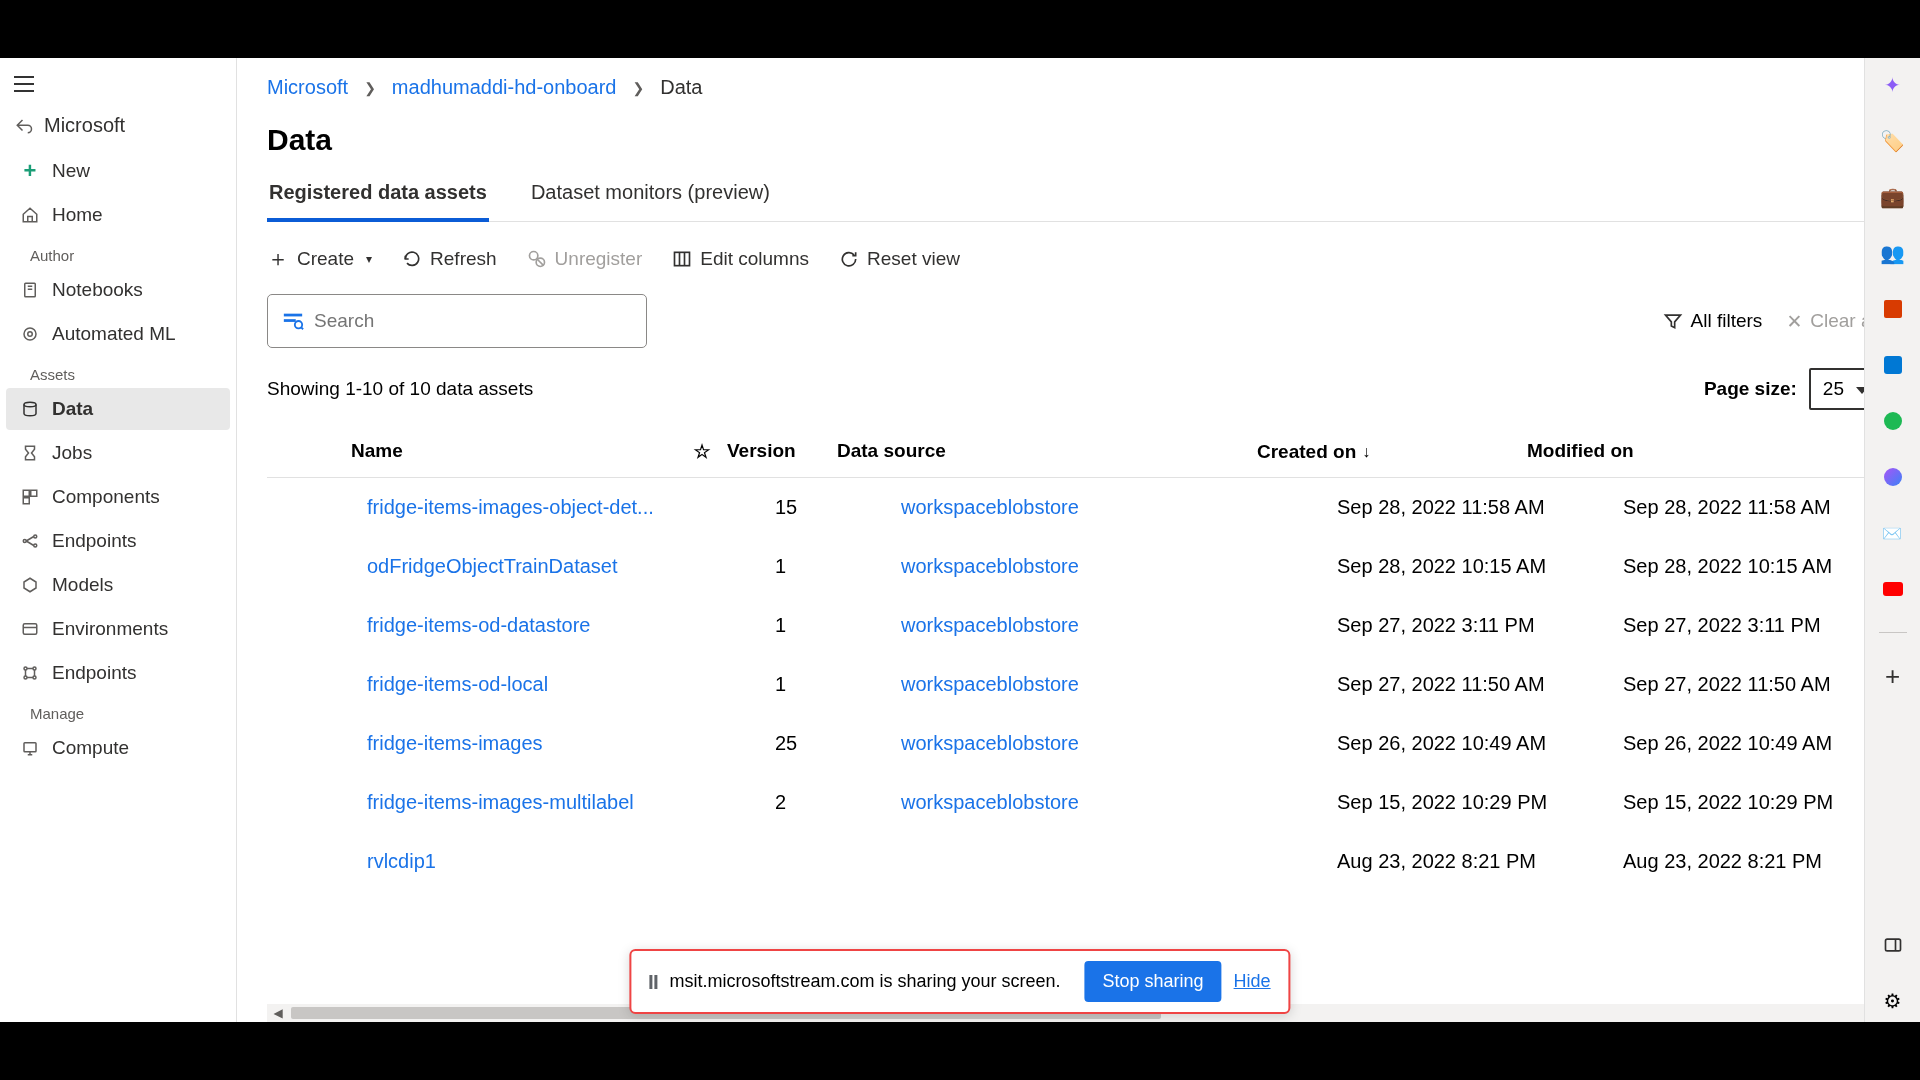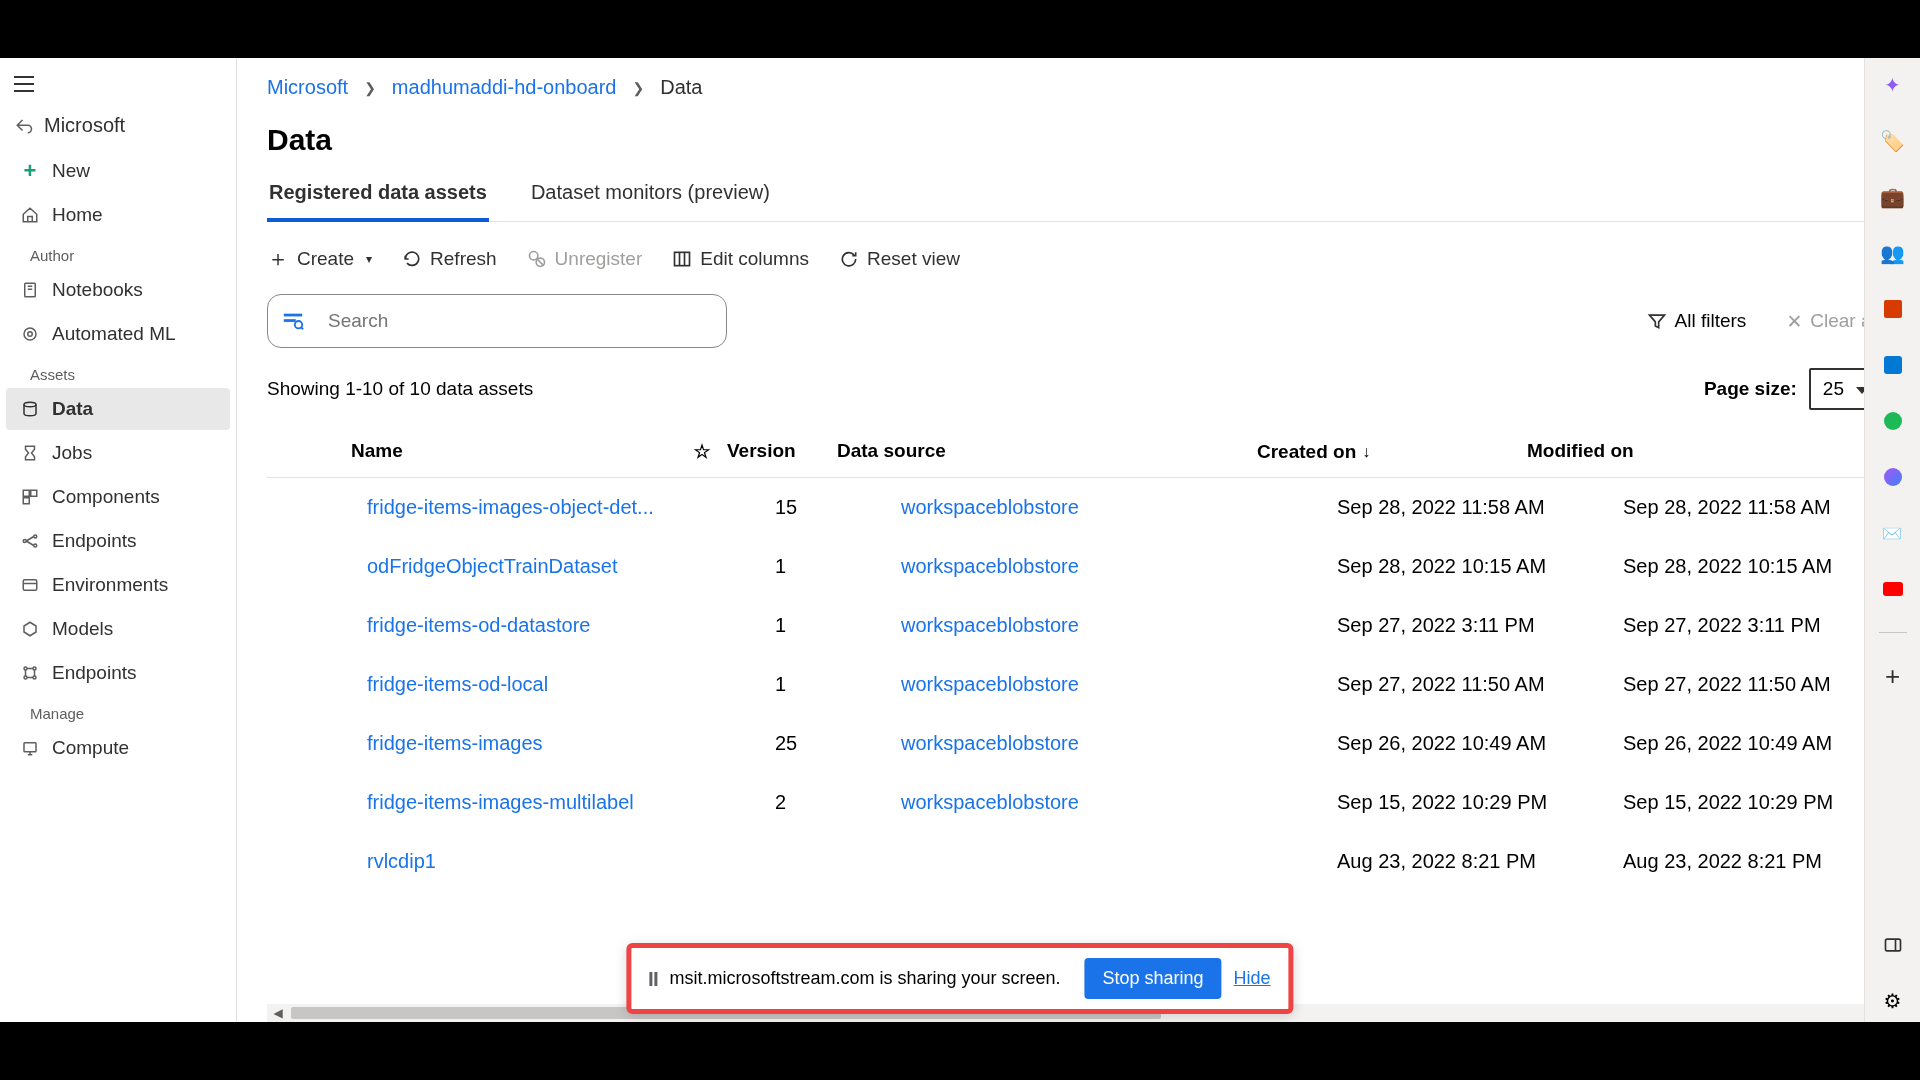--- a/index.html
+++ b/index.html
@@ -23,23 +23,23 @@
   .breadcrumb .chev { color: #605e5c; font-size: 14px; }
   .page-title { font-size: 30px; font-weight: 700; margin: 18px 0 14px; }
   .tabs { display: flex; gap: 40px; border-bottom: 1px solid #e1e1e1; margin-bottom: 22px; }
   .tab { padding: 10px 2px 14px; font-size: 20px; color: #323130; cursor: pointer; }
   .tab.active { font-weight: 700; border-bottom: 4px solid #0b5cd6; margin-bottom: -1px; }
   .toolbar { display: flex; align-items: center; gap: 30px; font-size: 19px; margin-bottom: 20px; }
   .tb-item { display: flex; align-items: center; gap: 8px; cursor: pointer; color: #323130; }
   .tb-item.disabled { color: #a19f9d; cursor: default; }
   .tb-chevron { font-size: 12px; margin-left: 4px; }
   .search-row { display: flex; align-items: center; justify-content: space-between; margin-bottom: 20px; }
-  .search-box { width: 460px; height: 54px; border: 1px solid #8a8886; border-radius: 14px; display: flex; align-items: center; padding: 0 14px; gap: 24px; }
+  .search-box { width: 380px; height: 54px; border: 1px solid #8a8886; border-radius: 5px; display: flex; align-items: center; padding: 0 14px; gap: 10px; }
   .search-box input { border: none; outline: none; font-size: 19px; flex: 1; background: transparent; }
-  .filter-group { display: flex; align-items: center; gap: 40px; font-size: 19px; }
+  .filter-group { display: flex; align-items: center; gap: 24px; font-size: 19px; }
   .filter-item { display: flex; align-items: center; gap: 8px; cursor: pointer; }
   .filter-item.disabled { color: #a19f9d; cursor: default; }
   .count-row { display: flex; align-items: center; justify-content: space-between; font-size: 19px; margin-bottom: 16px; }
   .page-size { display: flex; align-items: center; gap: 12px; }
   .page-size-select { border: 2px solid #323130; border-radius: 2px; padding: 8px 34px 8px 12px; font-size: 19px; position: relative; cursor: pointer; }
   .page-size-select::after { content: ''; position: absolute; right: 10px; top: 50%; transform: translateY(-30%); border-left: 6px solid transparent; border-right: 6px solid transparent; border-top: 7px solid #323130; }
   
   .table-wrap { position: relative; flex: 1; overflow: hidden; }
   .table-head { display: flex; font-size: 19px; font-weight: 600; padding: 14px 0; border-bottom: 1px solid #e1e1e1; }
   .col-chk { width: 40px; }
@@ -57,21 +57,21 @@
   .vthumb { position: absolute; top: 0; left: 2px; width: 10px; height: 340px; background: #c8c6c4; border-radius: 2px; }
   .vscroll .arrow { position: absolute; left: 0; width: 14px; height: 14px; font-size: 11px; color: #605e5c; text-align: center; }
   .hscroll { position: absolute; left: 0; right: 0; bottom: 0; height: 18px; background: #f3f2f1; }
   .hthumb { position: absolute; left: 24px; top: 3px; height: 12px; width: 870px; background: #c8c6c4; border-radius: 2px; }
   .hscroll .arrow { position: absolute; top: 0; width: 18px; height: 18px; font-size: 12px; color: #605e5c; text-align: center; line-height: 18px; }
   
   .right-rail { position: absolute; right: 0; top: 58px; bottom: 58px; width: 56px; background: #f3f2f1; display: flex; flex-direction: column; align-items: center; padding-top: 14px; gap: 30px; border-left: 1px solid #e1e1e1; }
   .rail-icon { width: 26px; height: 26px; border-radius: 6px; cursor: pointer; display: flex; align-items: center; justify-content: center; font-size: 20px; }
   .rail-sep { width: 28px; height: 1px; background: #c8c6c4; }
   
-  .share-bar { position: absolute; left: 50%; transform: translateX(-50%); bottom: 66px; background: #fff; border: 5px solid #ef4444; border-radius: 6px; box-shadow: 0 2px 12px rgba(0,0,0,0.15); display: flex; align-items: center; padding: 10px 18px; gap: 12px; font-size: 18px; }
+  .share-bar { position: absolute; left: 50%; transform: translateX(-50%); bottom: 66px; background: #fff; border: 2px solid #ef4444; border-radius: 6px; box-shadow: 0 2px 12px rgba(0,0,0,0.15); display: flex; align-items: center; padding: 10px 18px; gap: 12px; font-size: 18px; }
   .share-stop { background: #1a73e8; color: #fff; padding: 10px 18px; border-radius: 4px; cursor: pointer; margin-left: 12px; }
   .share-hide { color: #1a73e8; text-decoration: underline; cursor: pointer; }
   .pause-icon { display:inline-flex; gap:2px; }
   .pause-icon span { width:3px; height:14px; background:#5f6368; display:inline-block; }
   svg { display: block; }
 </style>
 </head>
 <body>
 
 <div class="viewport">
@@ -163,33 +163,33 @@
             <circle cx="19" cy="18" r="2"></circle>
             <line x1="7" y1="12" x2="17" y2="6"></line>
             <line x1="7" y1="12" x2="17" y2="18"></line>
           </svg>
         </span>
       <span>Endpoints</span>
     </div>
     <div class="sidebar-item">
       <span class="sb-icon">
           <svg width="18" height="18" viewBox="0 0 24 24" fill="none" stroke="#605e5c" stroke-width="2">
+            <path d="M12 3 L20 8 V16 L12 21 L4 16 V8 Z"></path>
+          </svg>
+        </span>
+      <span>Models</span>
+    </div>
+    <div class="sidebar-item">
+      <span class="sb-icon">
+          <svg width="18" height="18" viewBox="0 0 24 24" fill="none" stroke="#605e5c" stroke-width="2">
             <rect x="3" y="5" width="18" height="14" rx="2"></rect>
             <line x1="3" y1="10" x2="21" y2="10"></line>
           </svg>
         </span>
       <span>Environments</span>
-    </div>
-    <div class="sidebar-item">
-      <span class="sb-icon">
-          <svg width="18" height="18" viewBox="0 0 24 24" fill="none" stroke="#605e5c" stroke-width="2">
-            <path d="M12 3 L20 8 V16 L12 21 L4 16 V8 Z"></path>
-          </svg>
-        </span>
-      <span>Models</span>
     </div>
     <div class="sidebar-item">
       <span class="sb-icon">
           <svg width="18" height="18" viewBox="0 0 24 24" fill="none" stroke="#605e5c" stroke-width="2">
             <circle cx="6" cy="6" r="2"></circle>
             <circle cx="18" cy="6" r="2"></circle>
             <circle cx="6" cy="18" r="2"></circle>
             <circle cx="18" cy="18" r="2"></circle>
             <line x1="8" y1="6" x2="16" y2="6"></line>
             <line x1="8" y1="18" x2="16" y2="18"></line>

